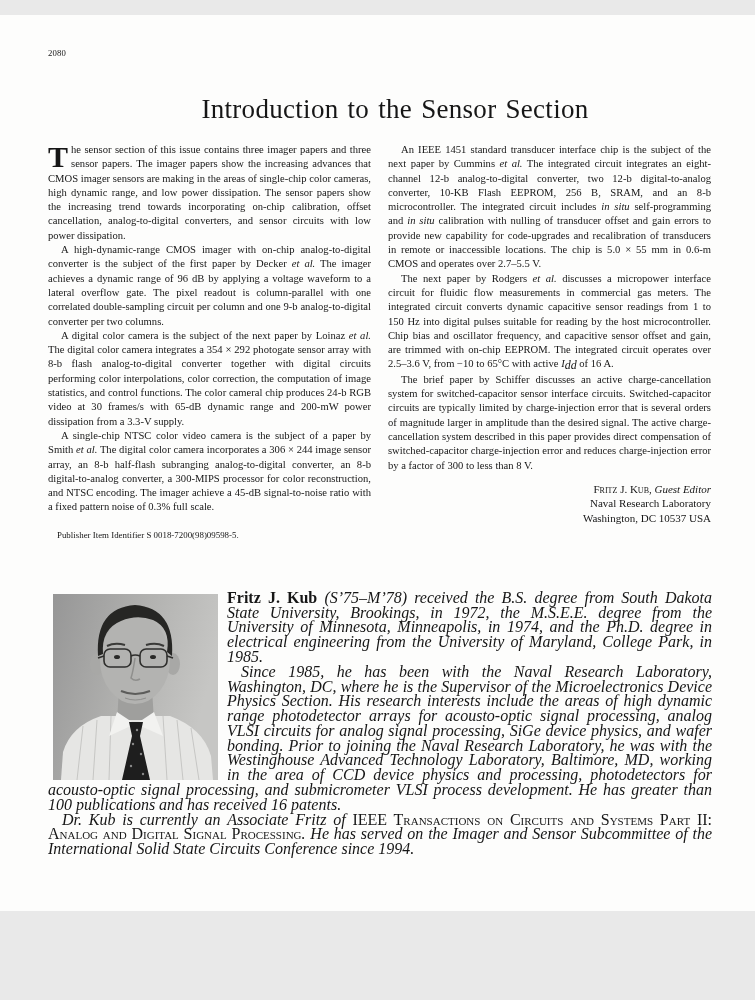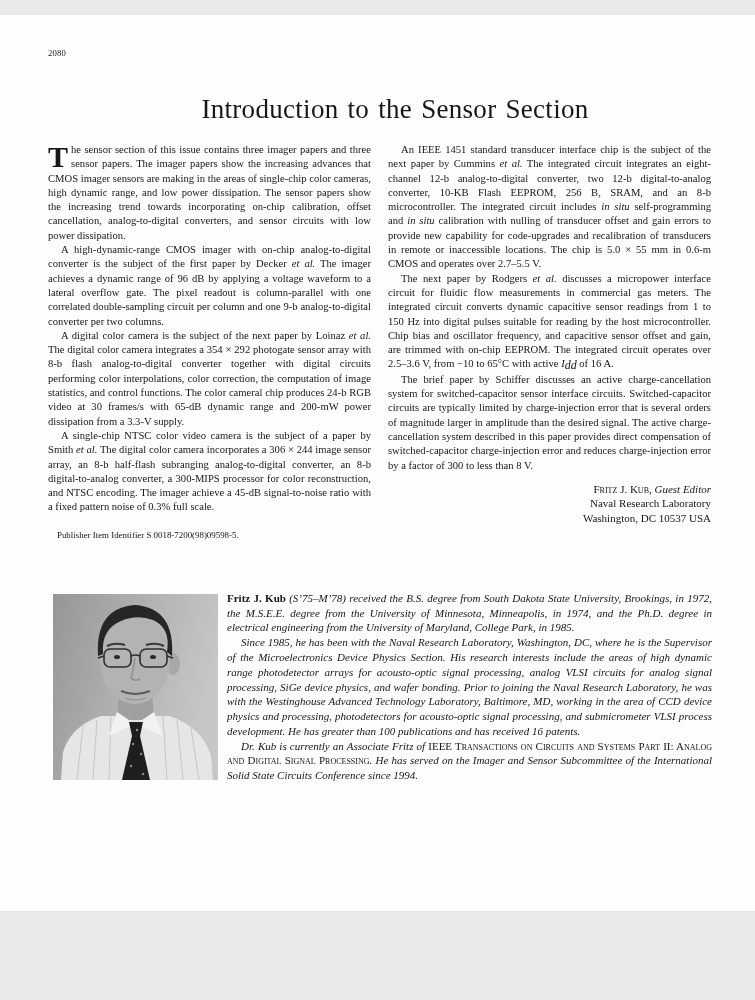--- a/index.html
+++ b/index.html
@@ -11,21 +11,21 @@
          letter-spacing:.3px;word-spacing:2px;padding-left:35px;}
   .columns{display:flex;gap:17px;padding:18px 43px 0 48px;text-align:justify;
            font-size:10.6px;line-height:14.3px;}
   .col{width:323px;}
   .col p{margin:0;text-indent:13px;}
   .col p.first{text-indent:0;}
   .dropcap{float:left;font-size:30px;line-height:25px;font-weight:bold;margin:1px 3px 0 0;}
   .pub-note{margin-top:15px !important;font-size:8.9px;line-height:11px;
             text-indent:9px !important;text-align:left;}
   .signature{margin-top:9px;padding-left:168px;text-align:right;font-size:11px;line-height:14.6px;}
-  .bio{padding:50px 43px 0 48px;font-size:11px;font-style:italic;line-height:14.8px;
+  .bio{padding:50px 43px 0 48px;font-size:16px;font-style:italic;line-height:14.8px;
        text-align:justify;}
   .bio::after{content:"";display:block;clear:both;}
   .photo{float:left;width:165px;height:186px;margin:3px 9px 3px 5px;}
   .bio p{margin:0;text-indent:14px;}
   .bio p.nf{text-indent:0;}
   .footer{position:absolute;left:0;right:0;top:931px;text-align:center;font-size:8.7px;
           letter-spacing:.2px;}
   .seg-i{font-style:italic;}
   .seg-b{font-weight:bold;font-style:normal;}
   .seg-sc{font-style:normal;font-variant:small-caps;}

